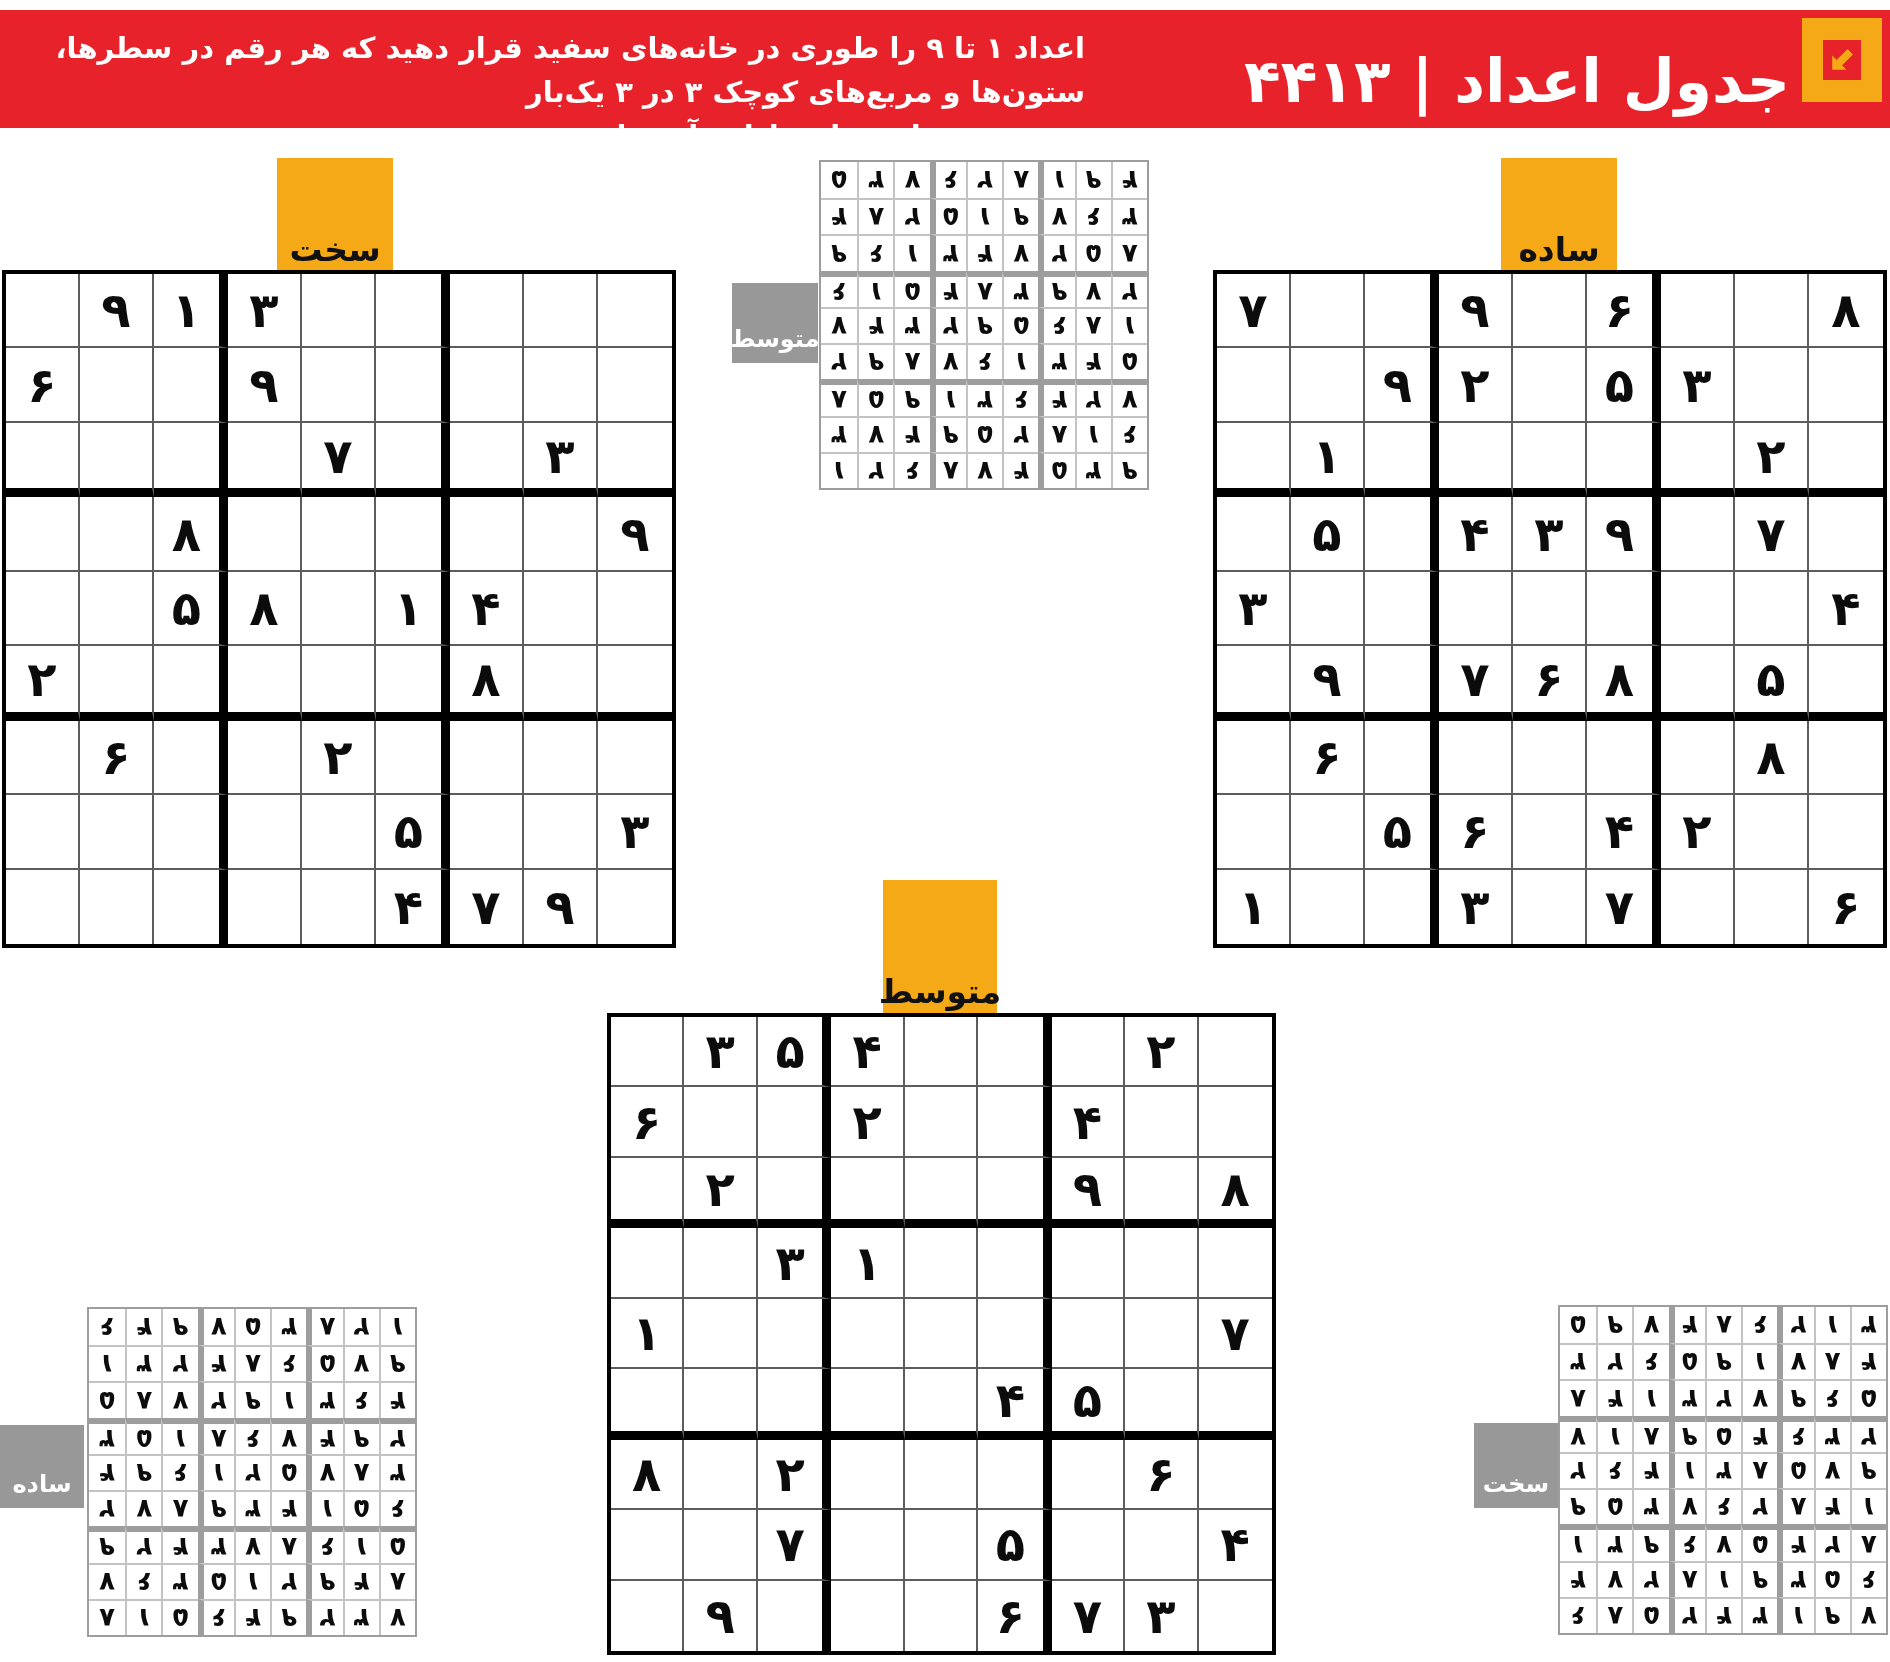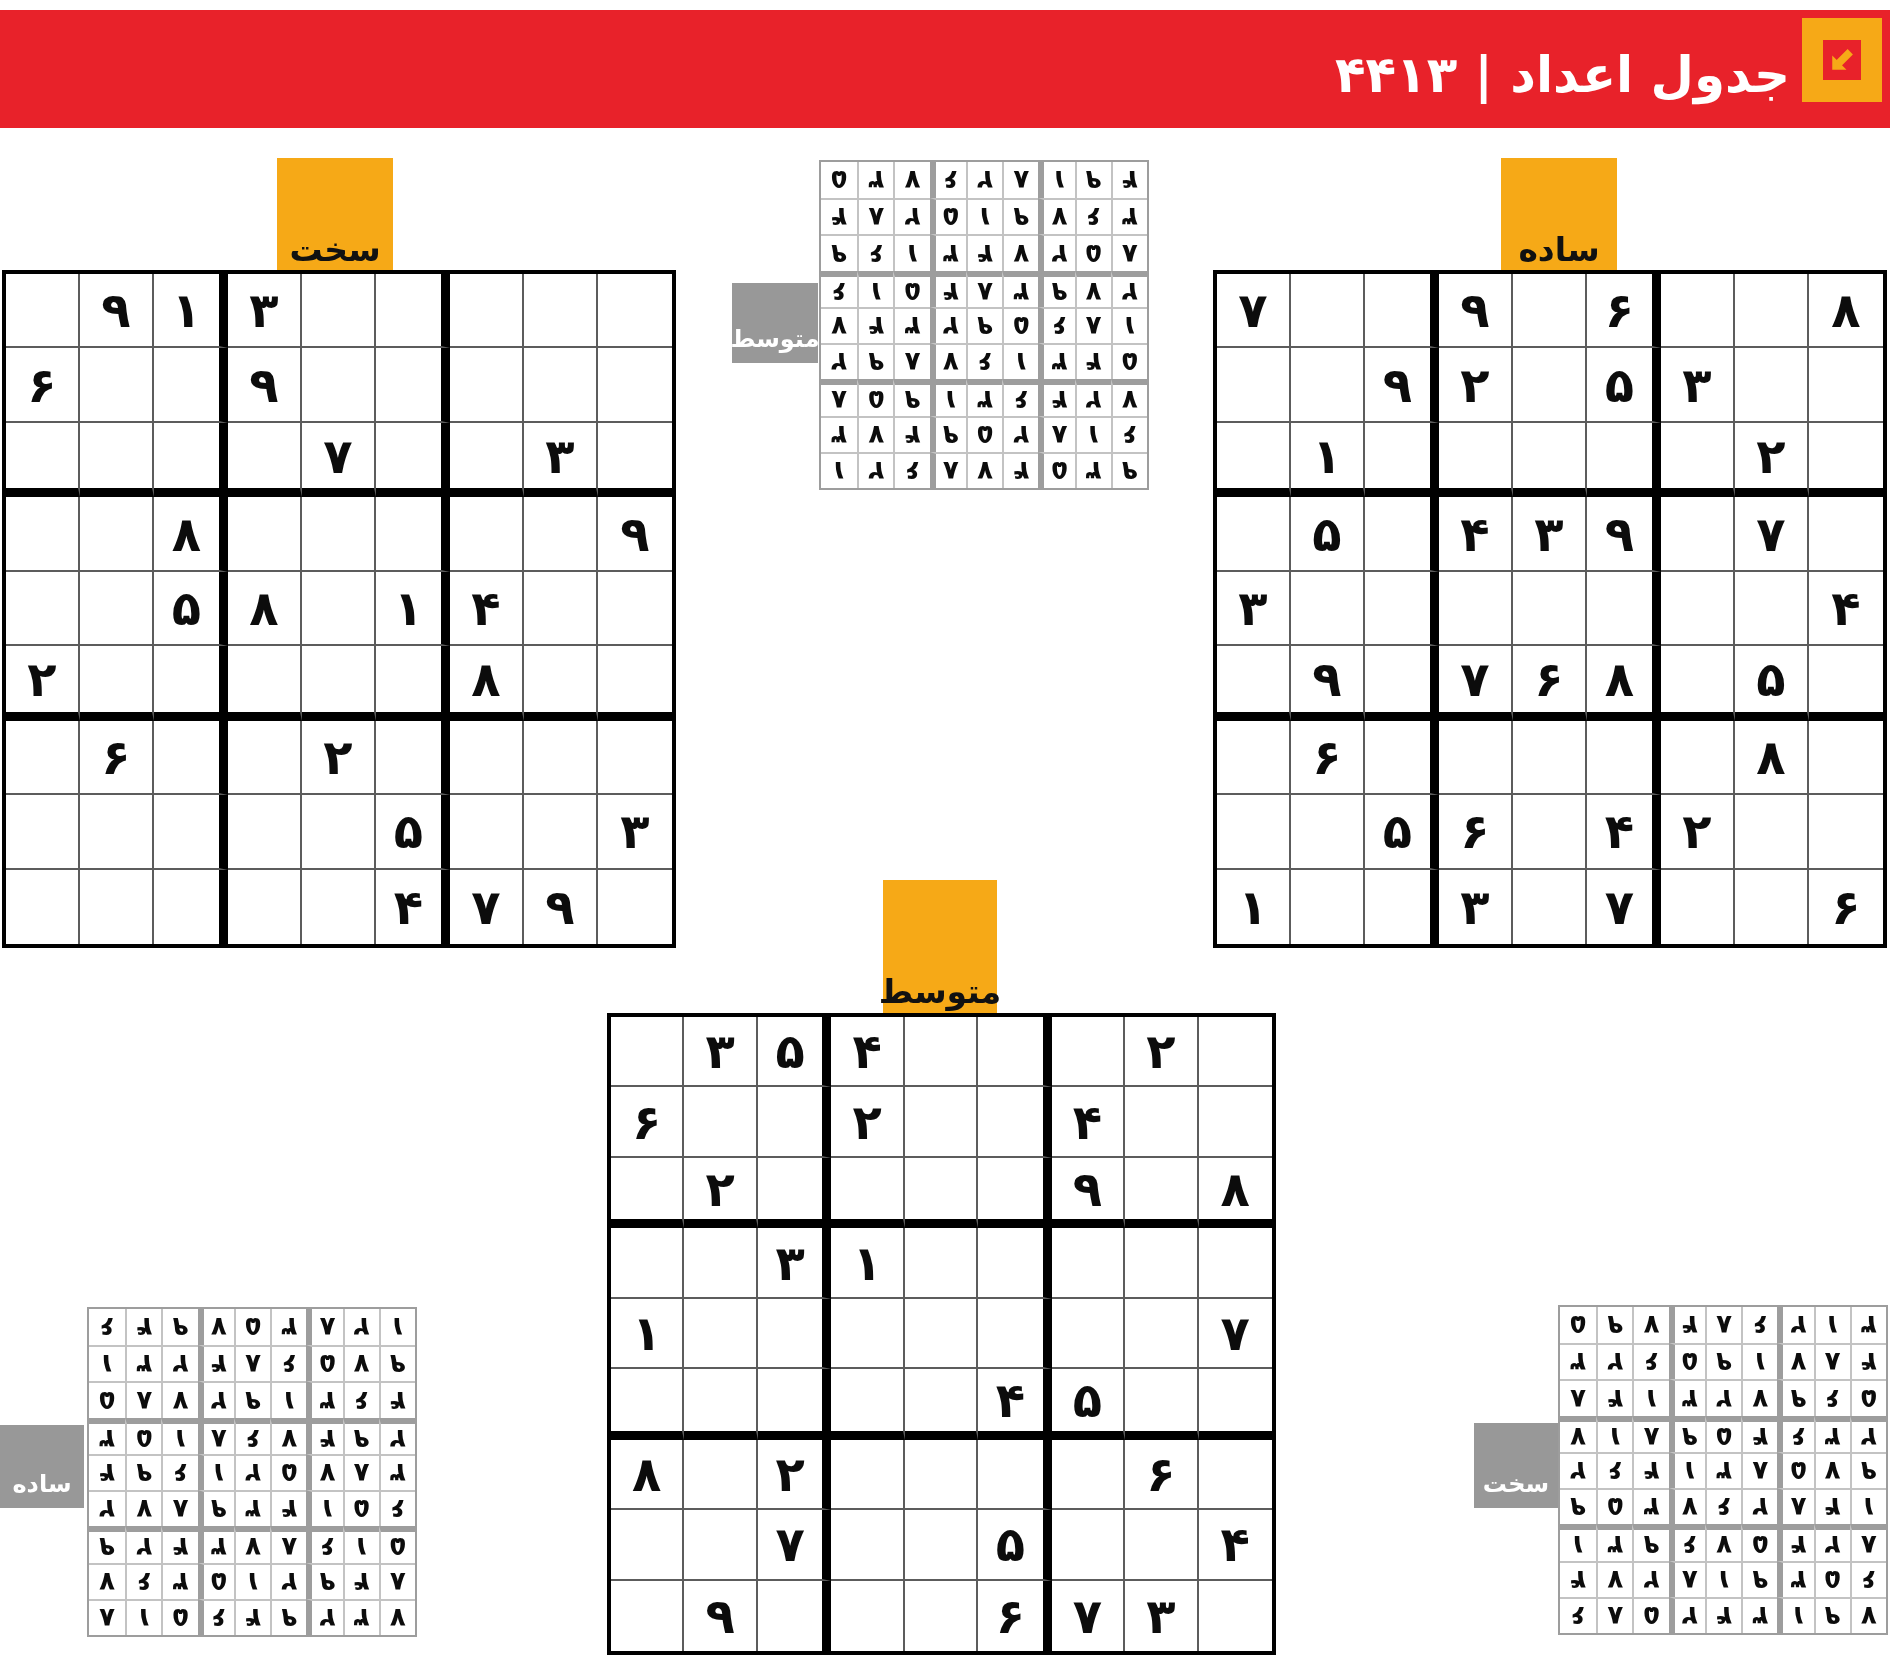--- a/index.html
+++ b/index.html
@@ -4,21 +4,21 @@
 <style>
   html,body{margin:0;padding:0;background:#fff;}
   .canvas{position:relative;width:1890px;height:1662px;background:#ffffff;overflow:hidden;
           font-family:"DejaVu Sans",sans-serif;}
 
   
   .banner{position:absolute;left:0;top:10px;width:1890px;height:118px;background:#e8222a;}
   .instructions{position:absolute;top:16px;right:805px;width:1075px;direction:rtl;text-align:right;
                 color:#ffffff;font-size:29px;font-weight:bold;line-height:44px;}
   .page-title{position:absolute;top:36px;right:100px;direction:rtl;color:#ffffff;
-              font-size:50px;font-weight:bold;white-space:nowrap;}
+              font-size:60px;font-weight:bold;white-space:nowrap;}
   .logo{position:absolute;top:8px;right:8px;width:80px;height:84px;background:#f6a917;
         display:flex;align-items:center;justify-content:center;}
   .logo-inner{width:38px;height:40px;background:#e8222a;display:flex;align-items:center;justify-content:center;}
 
   
   .tab-orange{position:absolute;background:#f6a917;display:flex;align-items:flex-end;justify-content:center;
               color:#111;font-size:33px;font-weight:bold;padding-bottom:2px;box-sizing:border-box;direction:rtl;}
   
   .tab-gray{position:absolute;background:#989898;display:flex;align-items:flex-end;justify-content:center;
             color:#ffffff;font-size:24px;font-weight:bold;padding-bottom:10px;box-sizing:border-box;direction:rtl;}
@@ -46,20 +46,24 @@
 
   
   .solution{transform:rotate(180deg);}
 </style>
 </head>
 <body>
 
 <div class="canvas">
 
   <div class="banner">
+    <div class="instructions">
+      <div>اعداد ۱ تا ۹ را طوری در خانه‌های سفید قرار دهید که هر رقم در سطرها، ستون‌ها و مربع‌های کوچک ۳ در ۳ یک‌بار</div>
+      <div>دیده شود. پاسخ‌ها در ادامه آمده است.</div>
+    </div>
     <div class="page-title">جدول اعداد | ۴۴۱۳</div>
     <div class="logo">
       <div class="logo-inner">
         <svg width="30" height="30" viewBox="0 0 40 40">
           <line x1="31" y1="9" x2="15" y2="25" stroke="#f6a917" stroke-width="10"></line>
           <polygon points="7,33 7,14 26,33" fill="#f6a917"></polygon>
         </svg>
       </div>
     </div>
   </div>

